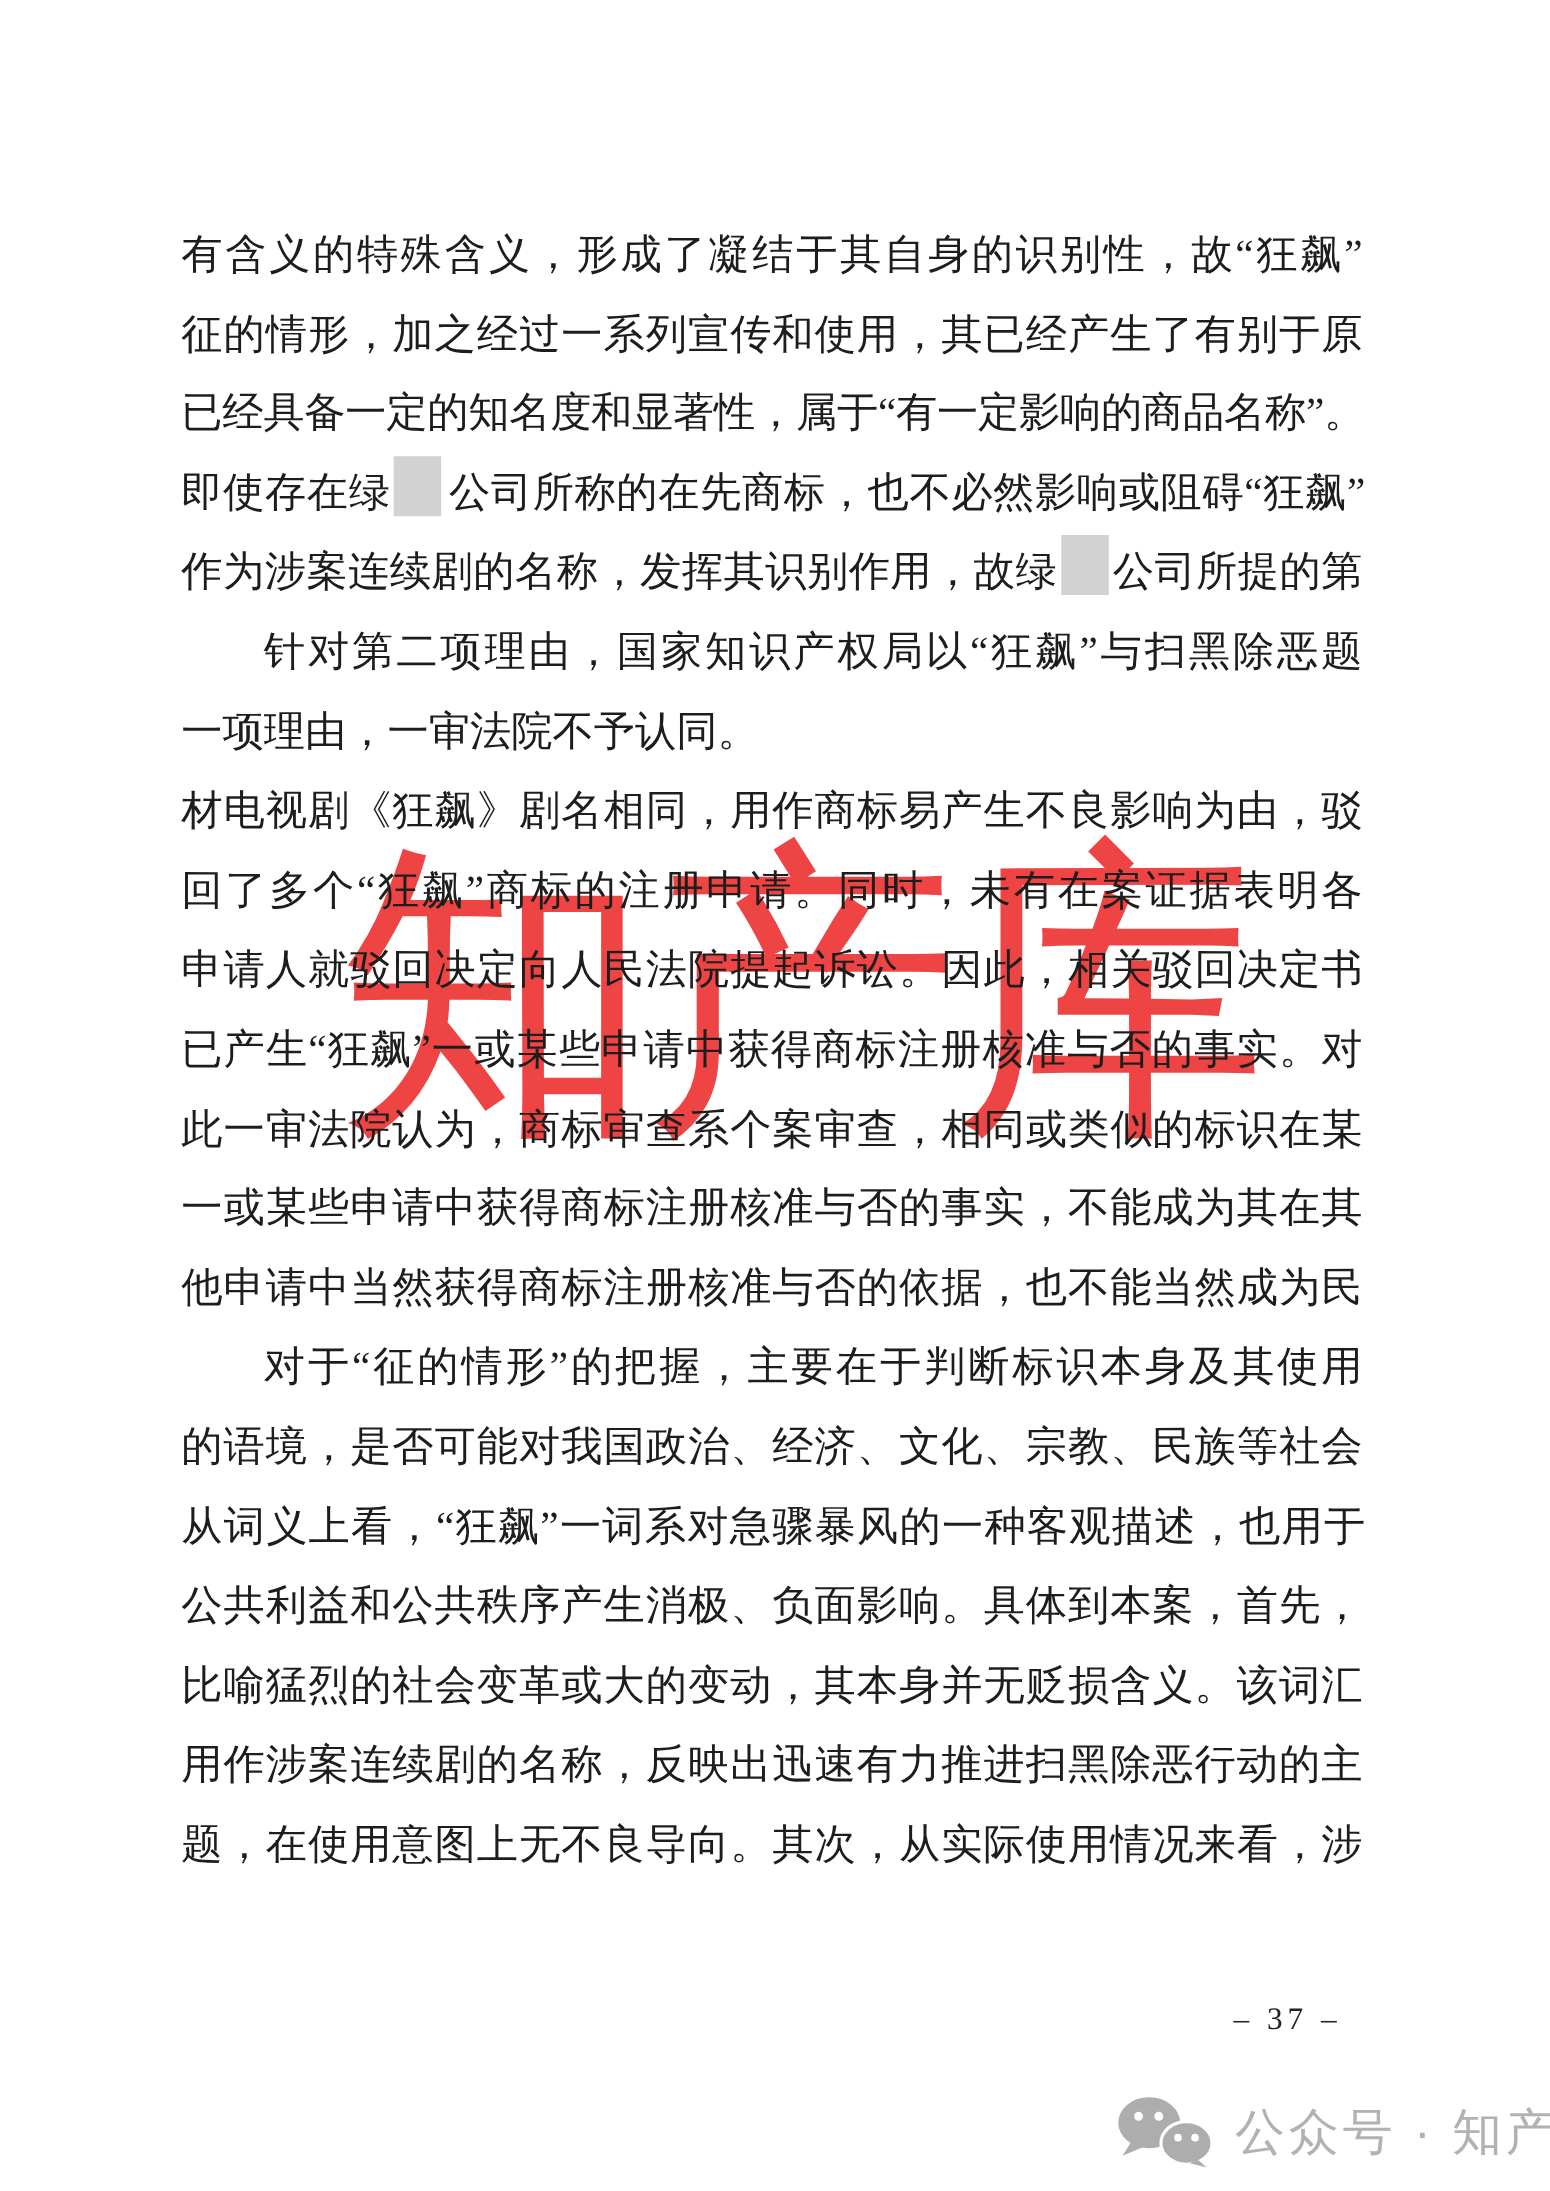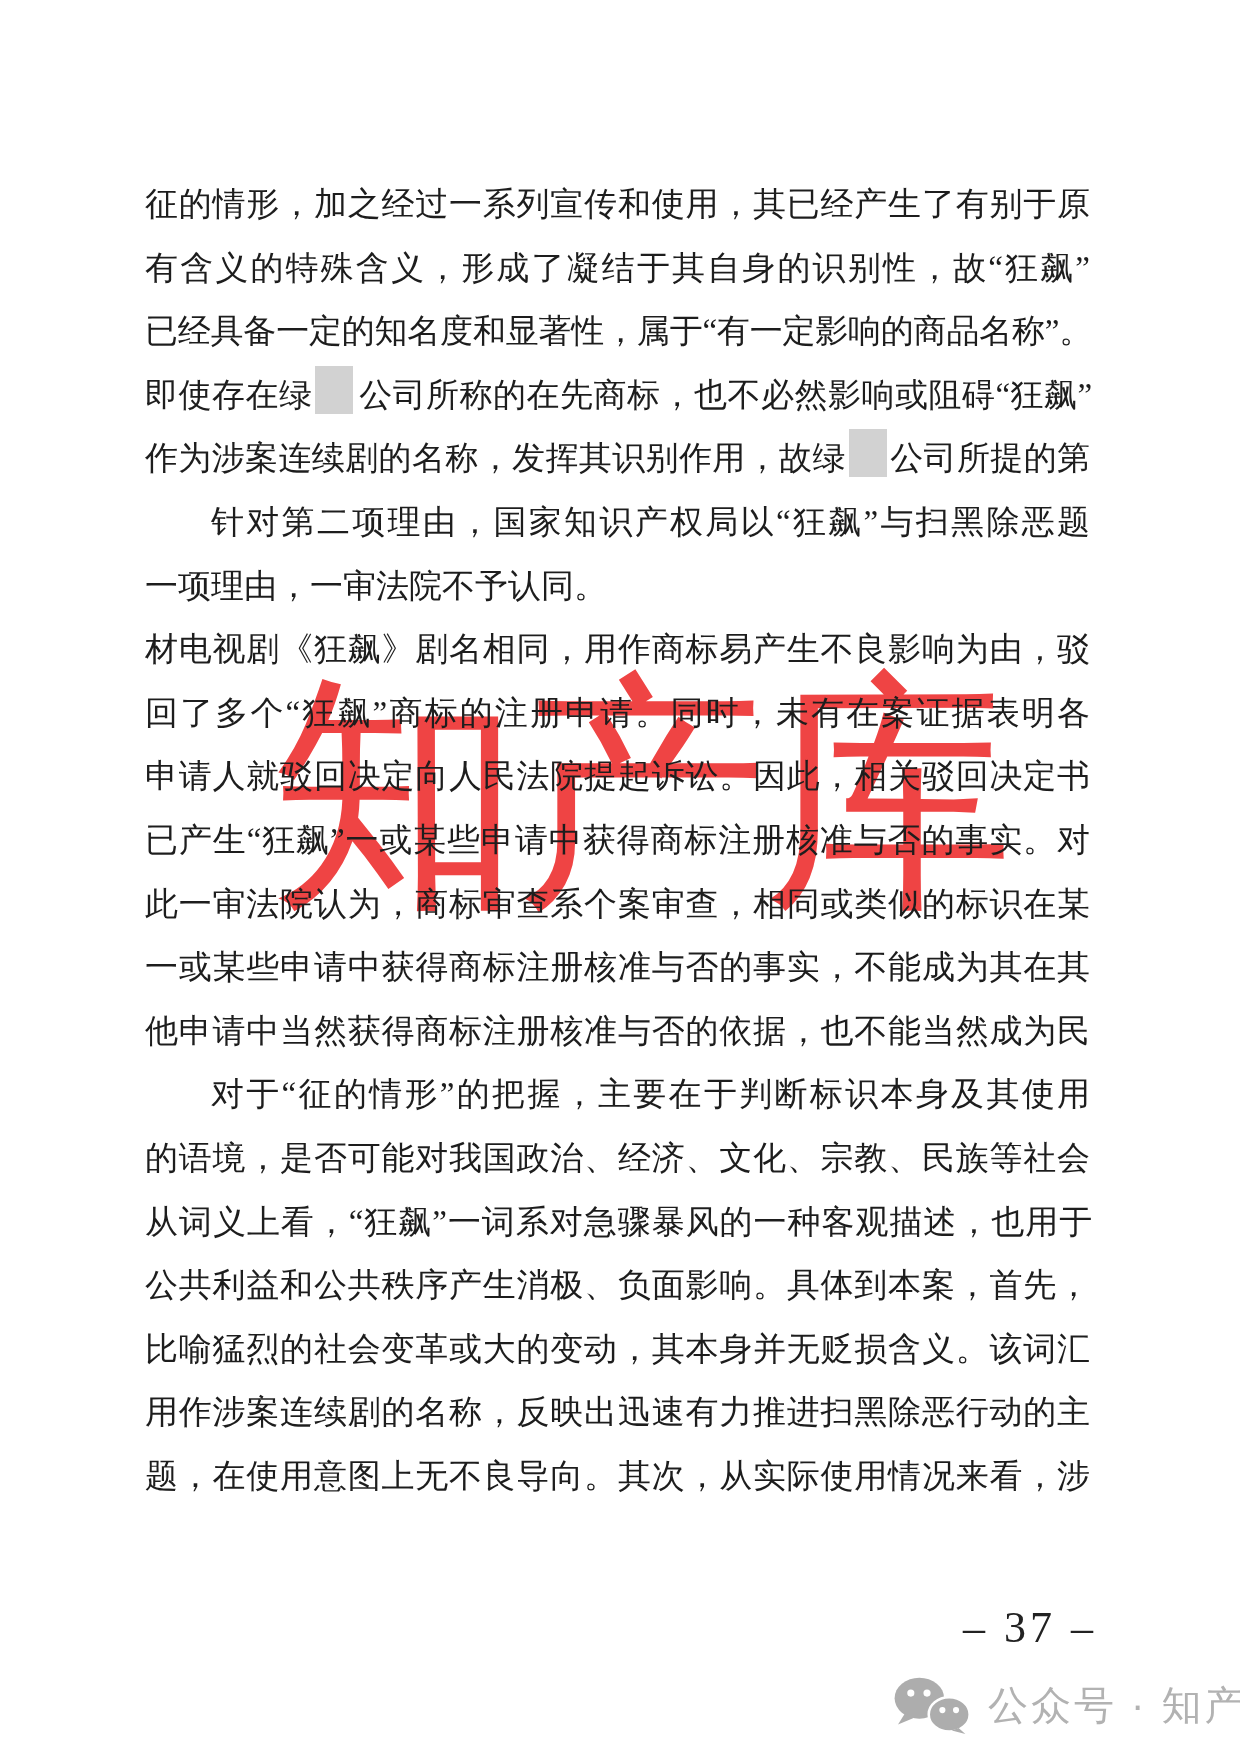--- a/index.html
+++ b/index.html
@@ -47,21 +47,21 @@
     width:38px; height:48px;
     background:#d2d2d2;
     vertical-align:-8px;
     margin:0 3px;
   }
   .page-number {
     position:absolute;
     left:940px; top:1602px;
     width:180px;
     text-align:center;
-    font-size:44px;
+    font-size:25px;
     letter-spacing:4px;
     color:#222222;
     z-index:1;
   }
   .footer {
     position:absolute;
     left:890px; top:1676px;
     display:flex;
     align-items:center;
     gap:12px;
@@ -77,22 +77,22 @@
   .wechat-icon { display:block; }
 </style>
 </head>
 <body>
 
 <div class="page">
 
   <div class="watermark">知产库</div>
 
   <div class="text-block">
+      <div class="line">有含义的特殊含义，形成了凝结于其自身的识别性，故“狂飙”</div>
       <div class="line">征的情形，加之经过一系列宣传和使用，其已经产生了有别于原</div>
-      <div class="line">有含义的特殊含义，形成了凝结于其自身的识别性，故“狂飙”</div>
       <div class="line tight">已经具备一定的知名度和显著性，属于“有一定影响的商品名称”。</div>
       <div class="line tight">即使存在绿<span class="redact"></span>公司所称的在先商标，也不必然影响或阻碍“狂飙”</div>
       <div class="line">作为涉案连续剧的名称，发挥其识别作用，故绿<span class="redact"></span>公司所提的第</div>
       <div class="line indent">针对第二项理由，国家知识产权局以“狂飙”与扫黑除恶题</div>
       <div class="line no-fill">一项理由，一审法院不予认同。</div>
       <div class="line">材电视剧《狂飙》剧名相同，用作商标易产生不良影响为由，驳</div>
       <div class="line">回了多个“狂飙”商标的注册申请。同时，未有在案证据表明各</div>
       <div class="line">申请人就驳回决定向人民法院提起诉讼。因此，相关驳回决定书</div>
       <div class="line">已产生“狂飙”一或某些申请中获得商标注册核准与否的事实。对</div>
       <div class="line">此一审法院认为，商标审查系个案审查，相同或类似的标识在某</div>

